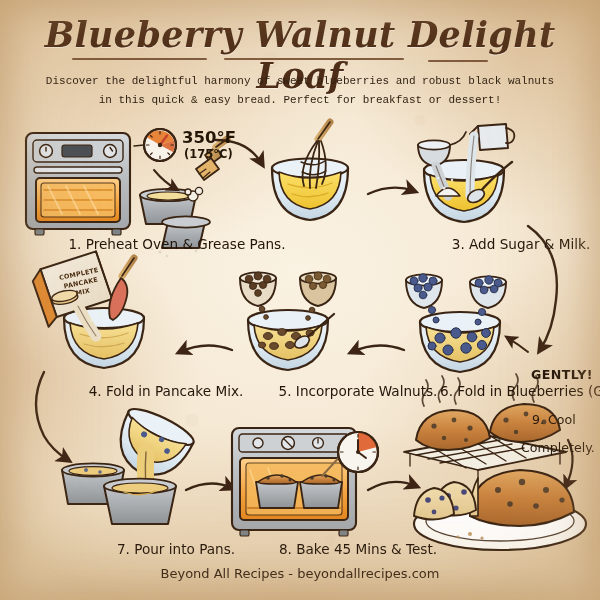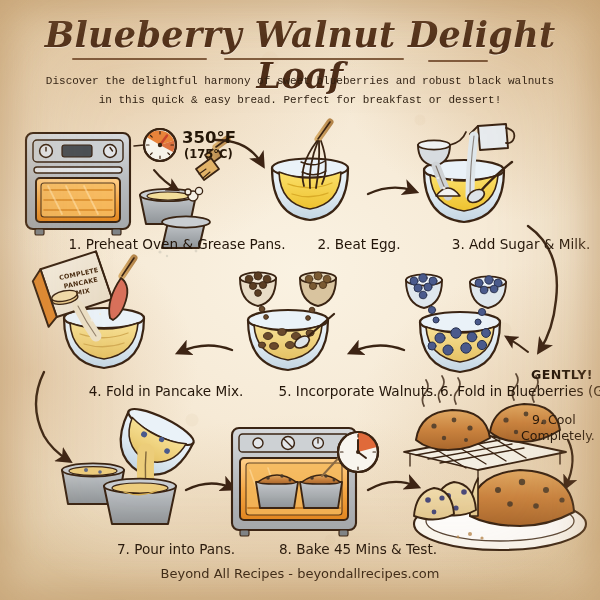--- a/index.html
+++ b/index.html
@@ -544,24 +544,23 @@
   <div class="temp-main" style="left:182px;top:128px;">350°F</div>
   <div class="temp-sub" style="left:184px;top:147px;">(175°C)</div>
 
   <div class="boxlabel" style="left:52px;top:271px;width:54px;">COMPLETE</div>
   <div class="boxlabel" style="left:54px;top:280px;width:54px;">PANCAKE</div>
   <div class="boxlabel" style="left:56px;top:289px;width:54px;">MIX</div>
 
   <div class="gently" style="left:531px;top:355px;margin-top:12px;">GENTLY!</div>
 
   <div class="note" style="left:532px;top:412px;">9. Cool</div>
-  <div class="note" style="left:521px;top:428px;">Completely.</div>
+  <div class="note" style="left:521px;top:440px;">Completely.</div>
 
   <div class="caption" style="left:0px;top:236px;width:258px;">1. Preheat Oven &amp; Grease Pans.</div>
-  <div class="caption" style="left:250px;top:236px;width:122px;">2. Beat Egg.</div>
   <div class="caption" style="left:378px;top:236px;width:190px;">3. Add Sugar &amp; Milk.</div>
 
   <div class="caption" style="left:18px;top:383px;width:200px;">4. Fold in Pancake Mix.</div>
   <div class="caption" style="left:222px;top:383px;width:176px;">5. Incorporate Walnuts.</div>
   <div class="caption" style="left:392px;top:383px;width:208px;">6. Fold in Blueberries (Gently!).</div>
 
   <div class="caption" style="left:38px;top:541px;width:180px;">7. Pour into Pans.</div>
   <div class="caption" style="left:212px;top:541px;width:196px;">8. Bake 45 Mins &amp; Test.</div>
 
   <div class="footer">Beyond All Recipes - beyondallrecipes.com</div>

